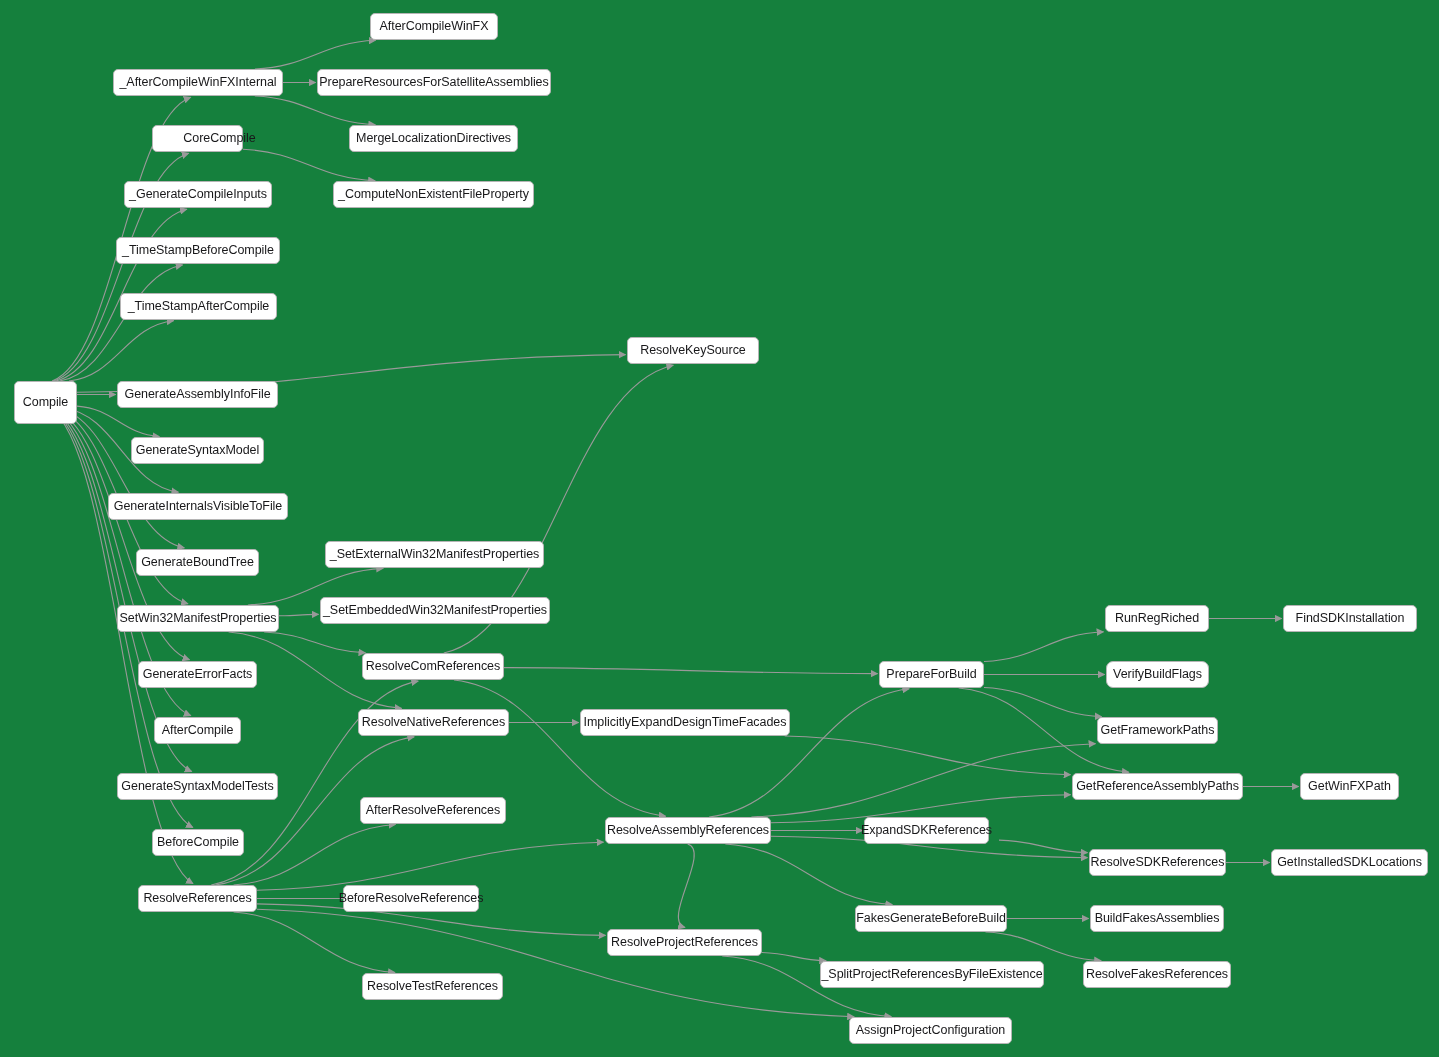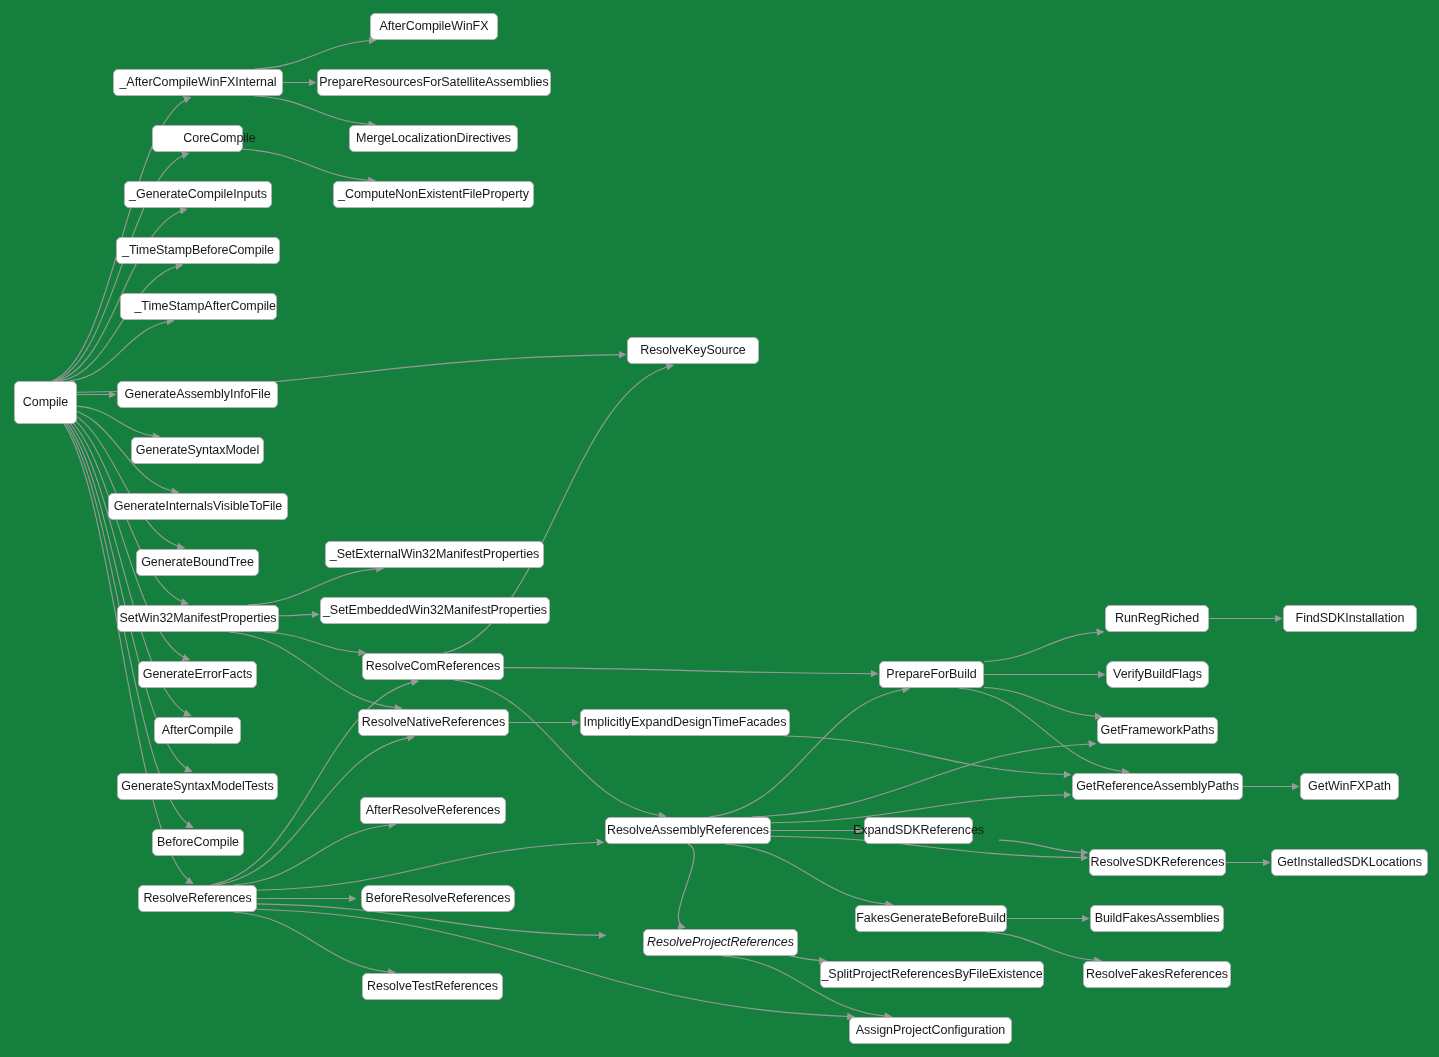--- a/index.html
+++ b/index.html
@@ -131,21 +131,21 @@
       </div>
       <div class="node" style="left: 124px; top: 181px; width: 148px; height: 27px;">
         <span class="node-label">_GenerateCompileInputs</span>
       </div>
       <div class="node" style="left: 333px; top: 181px; width: 201px; height: 27px;">
         <span class="node-label">_ComputeNonExistentFileProperty</span>
       </div>
       <div class="node" style="left: 116px; top: 237px; width: 164px; height: 27px;">
         <span class="node-label">_TimeStampBeforeCompile</span>
       </div>
-      <div class="node" style="left: 120px; top: 293px; width: 157px; height: 27px; justify-content: flex-end;">
+      <div class="node" style="left: 120px; top: 293px; width: 157px; height: 27px;">
         <span class="node-label">_TimeStampAfterCompile</span>
       </div>
       <div class="node" style="left: 627px; top: 337px; width: 132px; height: 27px;">
         <span class="node-label">ResolveKeySource</span>
       </div>
       <div class="node" style="left: 14px; top: 381px; width: 63px; height: 43px; justify-content: center;">
         <span class="node-label">Compile</span>
       </div>
       <div class="node" style="left: 117px; top: 381px; width: 161px; height: 27px;">
         <span class="node-label">GenerateAssemblyInfoFile</span>
@@ -206,45 +206,45 @@
       </div>
       <div class="node" style="left: 117px; top: 773px; width: 161px; height: 27px;">
         <span class="node-label">GenerateSyntaxModelTests</span>
       </div>
       <div class="node" style="left: 360px; top: 797px; width: 146px; height: 27px;">
         <span class="node-label">AfterResolveReferences</span>
       </div>
       <div class="node" style="left: 605px; top: 817px; width: 166px; height: 27px;">
         <span class="node-label">ResolveAssemblyReferences</span>
       </div>
-      <div class="node" style="left: 864px; top: 817px; width: 109px; height: 27px;">
+      <div class="node" style="left: 864px; top: 817px; width: 125px; height: 27px;">
         <span class="node-label">ExpandSDKReferences</span>
       </div>
       <div class="node" style="left: 152px; top: 829px; width: 92px; height: 27px;">
         <span class="node-label">BeforeCompile</span>
       </div>
       <div class="node" style="left: 1089px; top: 849px; width: 137px; height: 27px;">
         <span class="node-label">ResolveSDKReferences</span>
       </div>
       <div class="node" style="left: 1271px; top: 849px; width: 157px; height: 27px;">
         <span class="node-label">GetInstalledSDKLocations</span>
       </div>
       <div class="node" style="left: 138px; top: 885px; width: 119px; height: 27px;">
         <span class="node-label">ResolveReferences</span>
       </div>
-      <div class="node" style="left: 361px; top: 885px; width: 154px; height: 27px; border-radius: 8px;">
+      <div class="node" style="left: 343px; top: 885px; width: 136px; height: 27px;">
         <span class="node-label">BeforeResolveReferences</span>
       </div>
       <div class="node" style="left: 855px; top: 905px; width: 152px; height: 27px;">
         <span class="node-label">FakesGenerateBeforeBuild</span>
       </div>
       <div class="node" style="left: 1090px; top: 905px; width: 134px; height: 27px;">
         <span class="node-label">BuildFakesAssemblies</span>
       </div>
-      <div class="node" style="left: 643px; top: 929px; width: 155px; height: 27px; font-style: italic;">
+      <div class="node" style="left: 607px; top: 929px; width: 155px; height: 27px;">
         <span class="node-label">ResolveProjectReferences</span>
       </div>
       <div class="node" style="left: 820px; top: 961px; width: 224px; height: 27px;">
         <span class="node-label">_SplitProjectReferencesByFileExistence</span>
       </div>
       <div class="node" style="left: 1083px; top: 961px; width: 148px; height: 27px;">
         <span class="node-label">ResolveFakesReferences</span>
       </div>
       <div class="node" style="left: 362px; top: 973px; width: 141px; height: 27px;">
         <span class="node-label">ResolveTestReferences</span>

